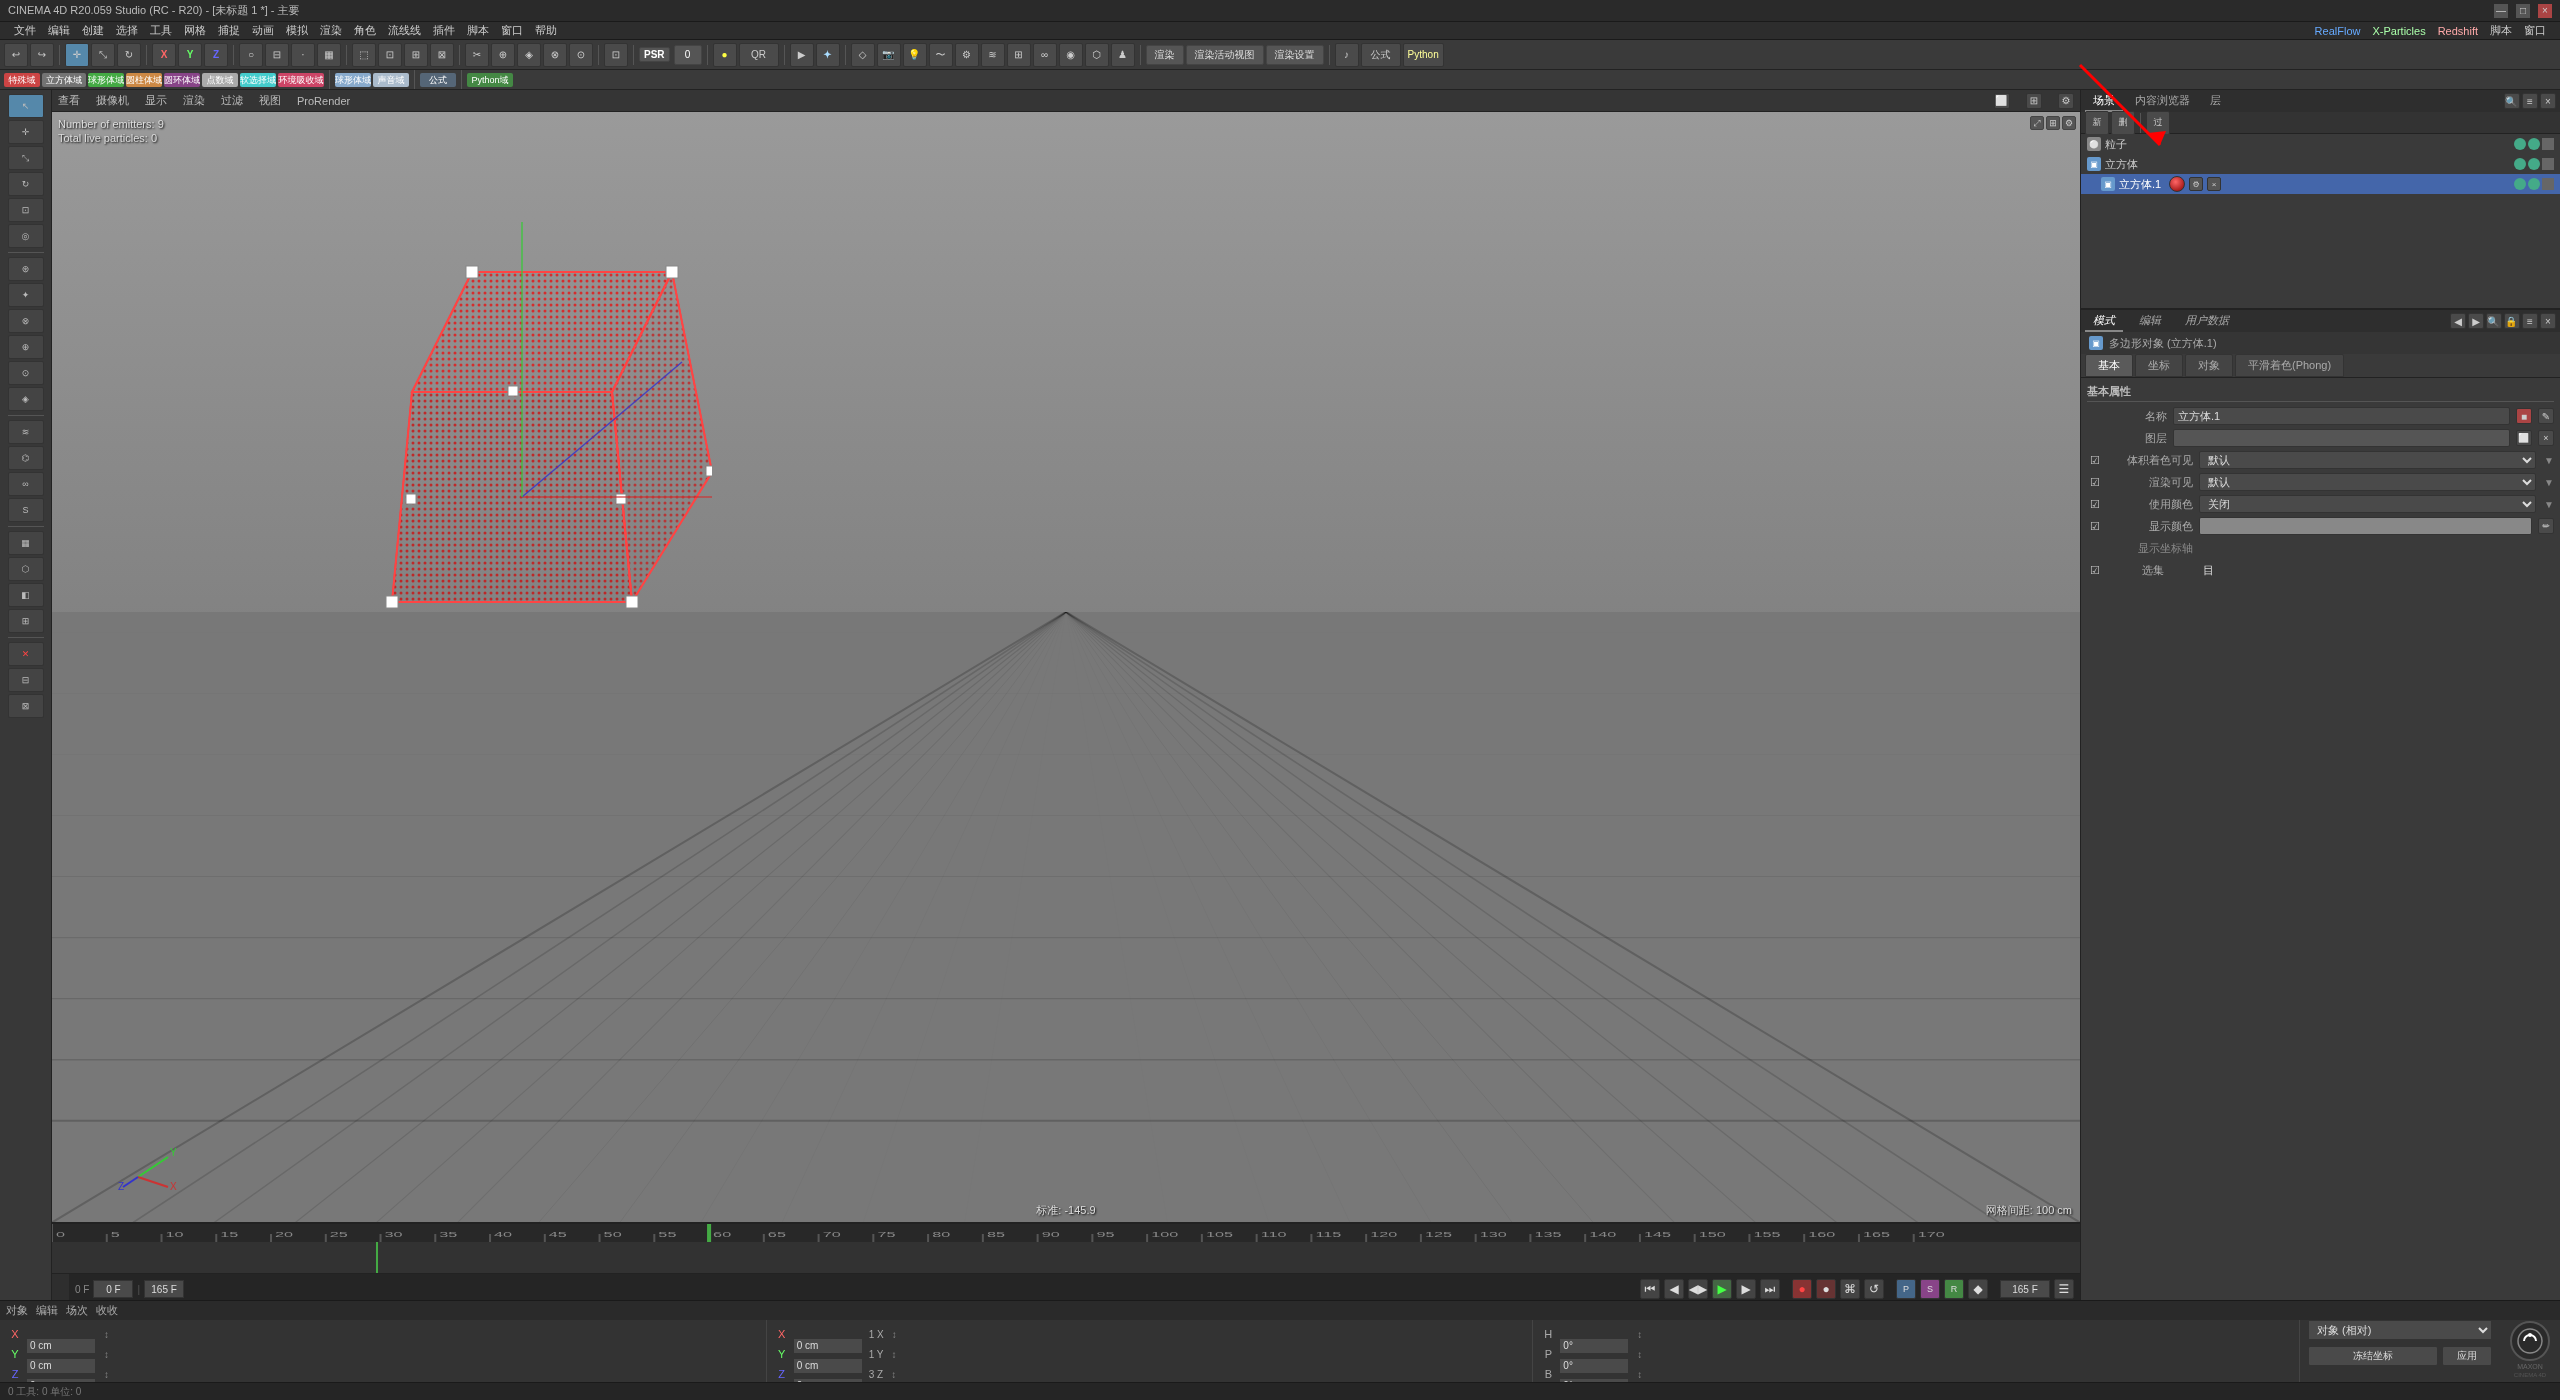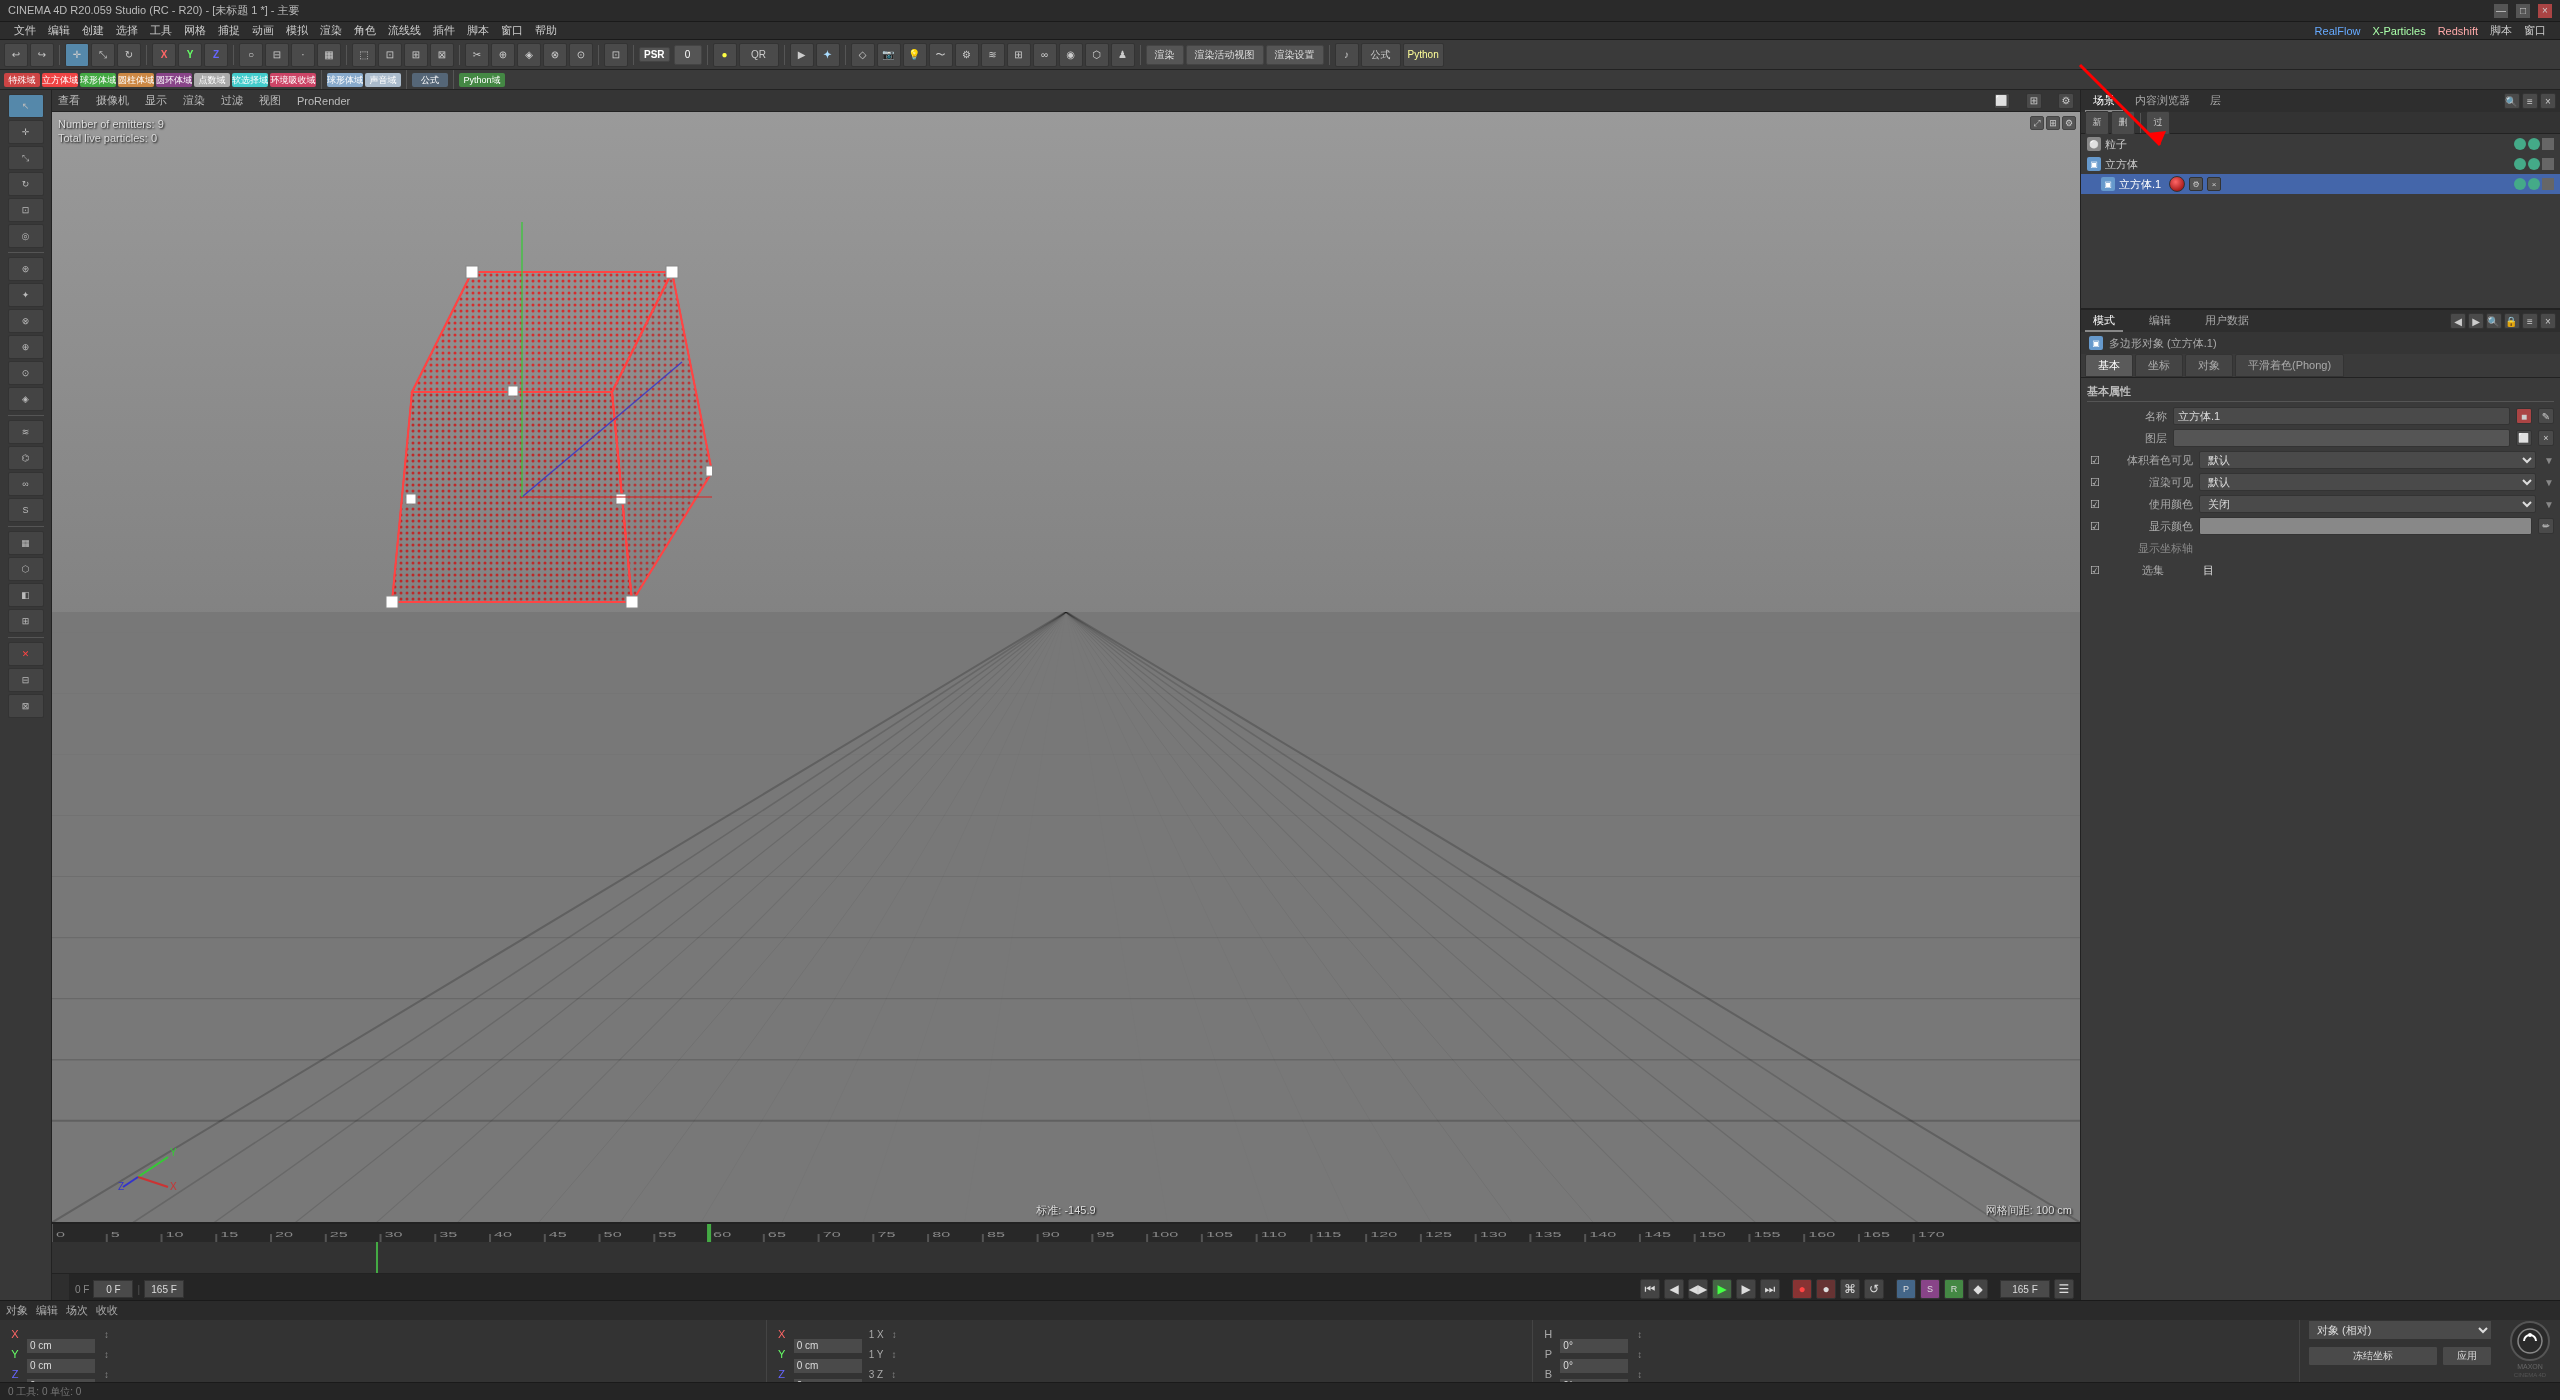--- a/index.html
+++ b/index.html
@@ -531,21 +531,21 @@
     <button class="render-btn">渲染活动视图</button>
     <button class="render-btn">渲染设置</button>
     <div class="tool-separator"></div>
     <button class="tool-btn">♪</button>
     <button class="tool-btn-wide">公式</button>
     <button class="tool-btn-wide" style="color:#ff9;">Python</button>
   </div>
 
   <div id="toolbar2-tags" style="height:20px;background:#3a3a3a;display:flex;align-items:center;padding:0 4px;gap:2px;border-bottom:1px solid #222;overflow:hidden;">
     <span style="background:#cc4444;width:36px;height:14px;border-radius:2px;display:inline-block;font-size:9px;color:#fff;text-align:center;line-height:14px;">特殊域</span>
-    <span style="background:#ef4444;width:36px;height:14px;border-radius:2px;display:inline-block;font-size:9px;color:#fff;text-align:center;line-height:14px;">立方体域</span>
+    <span style="background:#737373;width:44px;height:14px;border-radius:2px;display:inline-block;font-size:9px;color:#fff;text-align:center;line-height:14px;">立方体域</span>
     <span style="background:#44aa44;width:36px;height:14px;border-radius:2px;display:inline-block;font-size:9px;color:#fff;text-align:center;line-height:14px;">球形体域</span>
     <span style="background:#cc8844;width:36px;height:14px;border-radius:2px;display:inline-block;font-size:9px;color:#fff;text-align:center;line-height:14px;">圆柱体域</span>
     <span style="background:#884488;width:36px;height:14px;border-radius:2px;display:inline-block;font-size:9px;color:#fff;text-align:center;line-height:14px;">圆环体域</span>
     <span style="background:#aaaaaa;width:36px;height:14px;border-radius:2px;display:inline-block;font-size:9px;color:#fff;text-align:center;line-height:14px;">点数域</span>
     <span style="background:#44cccc;width:36px;height:14px;border-radius:2px;display:inline-block;font-size:9px;color:#fff;text-align:center;line-height:14px;">软选择域</span>
     <span style="background:#cc4466;width:46px;height:14px;border-radius:2px;display:inline-block;font-size:9px;color:#fff;text-align:center;line-height:14px;">环境吸收域</span>
     <div class="tool-separator"></div>
     <span style="background:#88aacc;width:36px;height:14px;border-radius:2px;display:inline-block;font-size:9px;color:#fff;text-align:center;line-height:14px;">球形体域</span>
     <span style="background:#aabbcc;width:36px;height:14px;border-radius:2px;display:inline-block;font-size:9px;color:#fff;text-align:center;line-height:14px;">声音域</span>
     <div class="tool-separator"></div>
@@ -903,21 +903,21 @@
       <div style="position:absolute;right:380px;top:55px;pointer-events:none;z-index:999;">
         <svg width="120" height="100">
           <line x1="20" y1="10" x2="100" y2="90" stroke="#ff0000" stroke-width="3"></line>
           <polygon points="100,90 88,78 106,76" fill="#ff0000"></polygon>
         </svg>
       </div>
 
       <div id="properties-panel" style="flex:1;display:flex;flex-direction:column;">
 
         <div id="prop-header-tabs" style="height:22px;background:#2e2e2e;display:flex;align-items:center;padding:0 4px;justify-content:space-between;">
-          <div style="display:flex;gap:18px;">
+          <div style="display:flex;gap:8px;font-style:italic;">
             <span class="panel-tab active">模式</span>
             <span class="panel-tab">编辑</span>
             <span class="panel-tab">用户数据</span>
           </div>
           <div style="display:flex;gap:2px;">
             <button class="tool-btn" style="width:16px;height:16px;font-size:10px;">◀</button>
             <button class="tool-btn" style="width:16px;height:16px;font-size:10px;">▶</button>
             <button class="tool-btn" style="width:16px;height:16px;font-size:10px;">🔍</button>
             <button class="tool-btn" style="width:16px;height:16px;font-size:10px;">🔒</button>
             <button class="tool-btn" style="width:16px;height:16px;font-size:10px;">≡</button>

